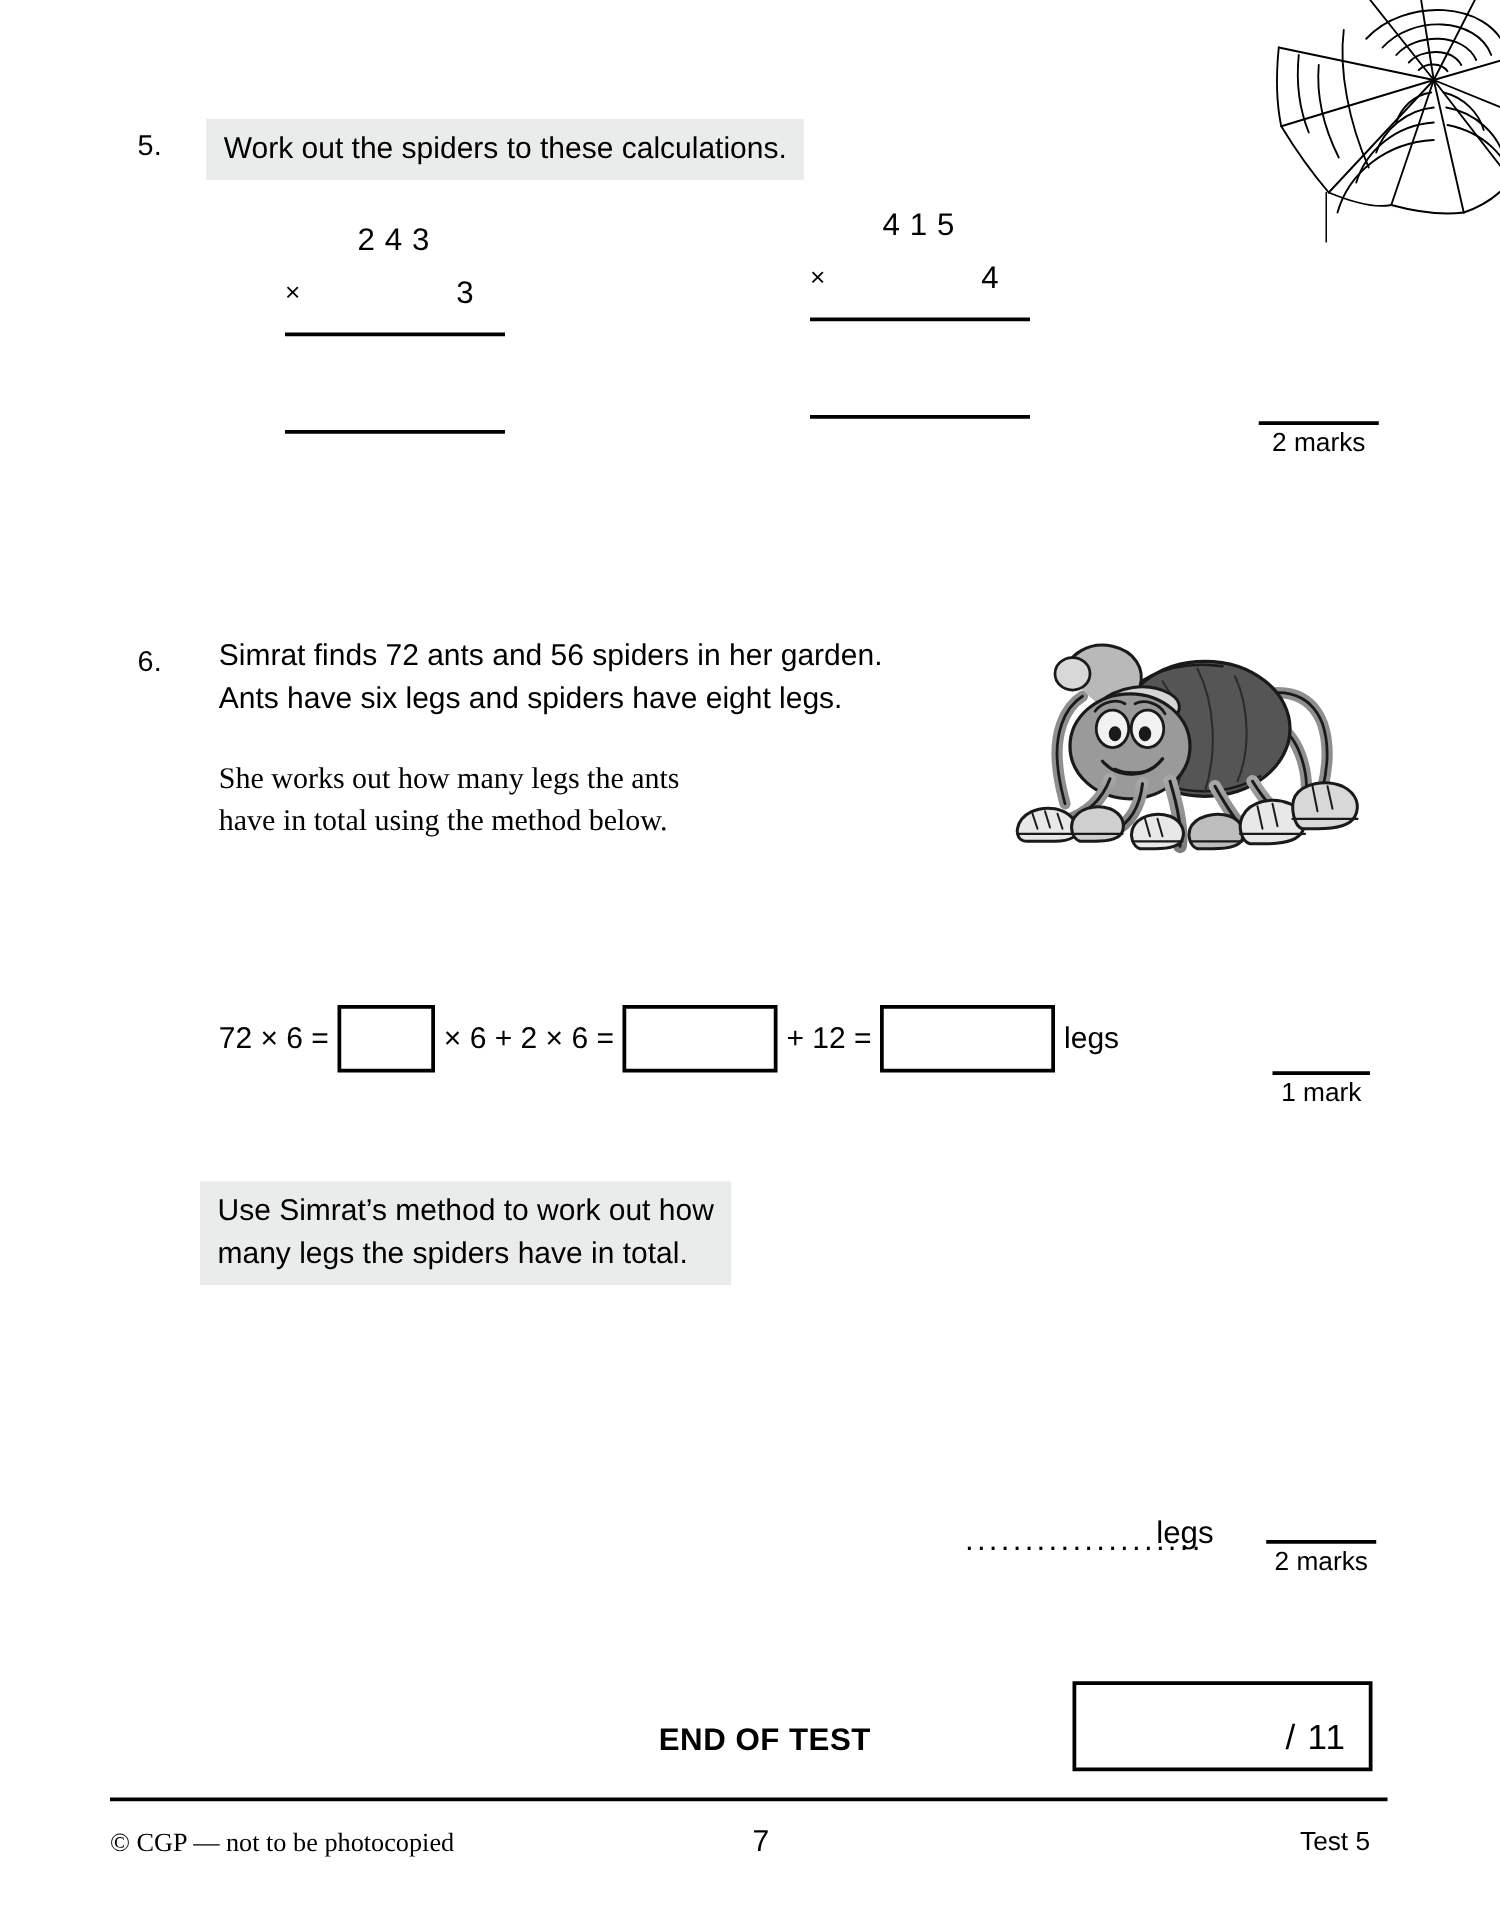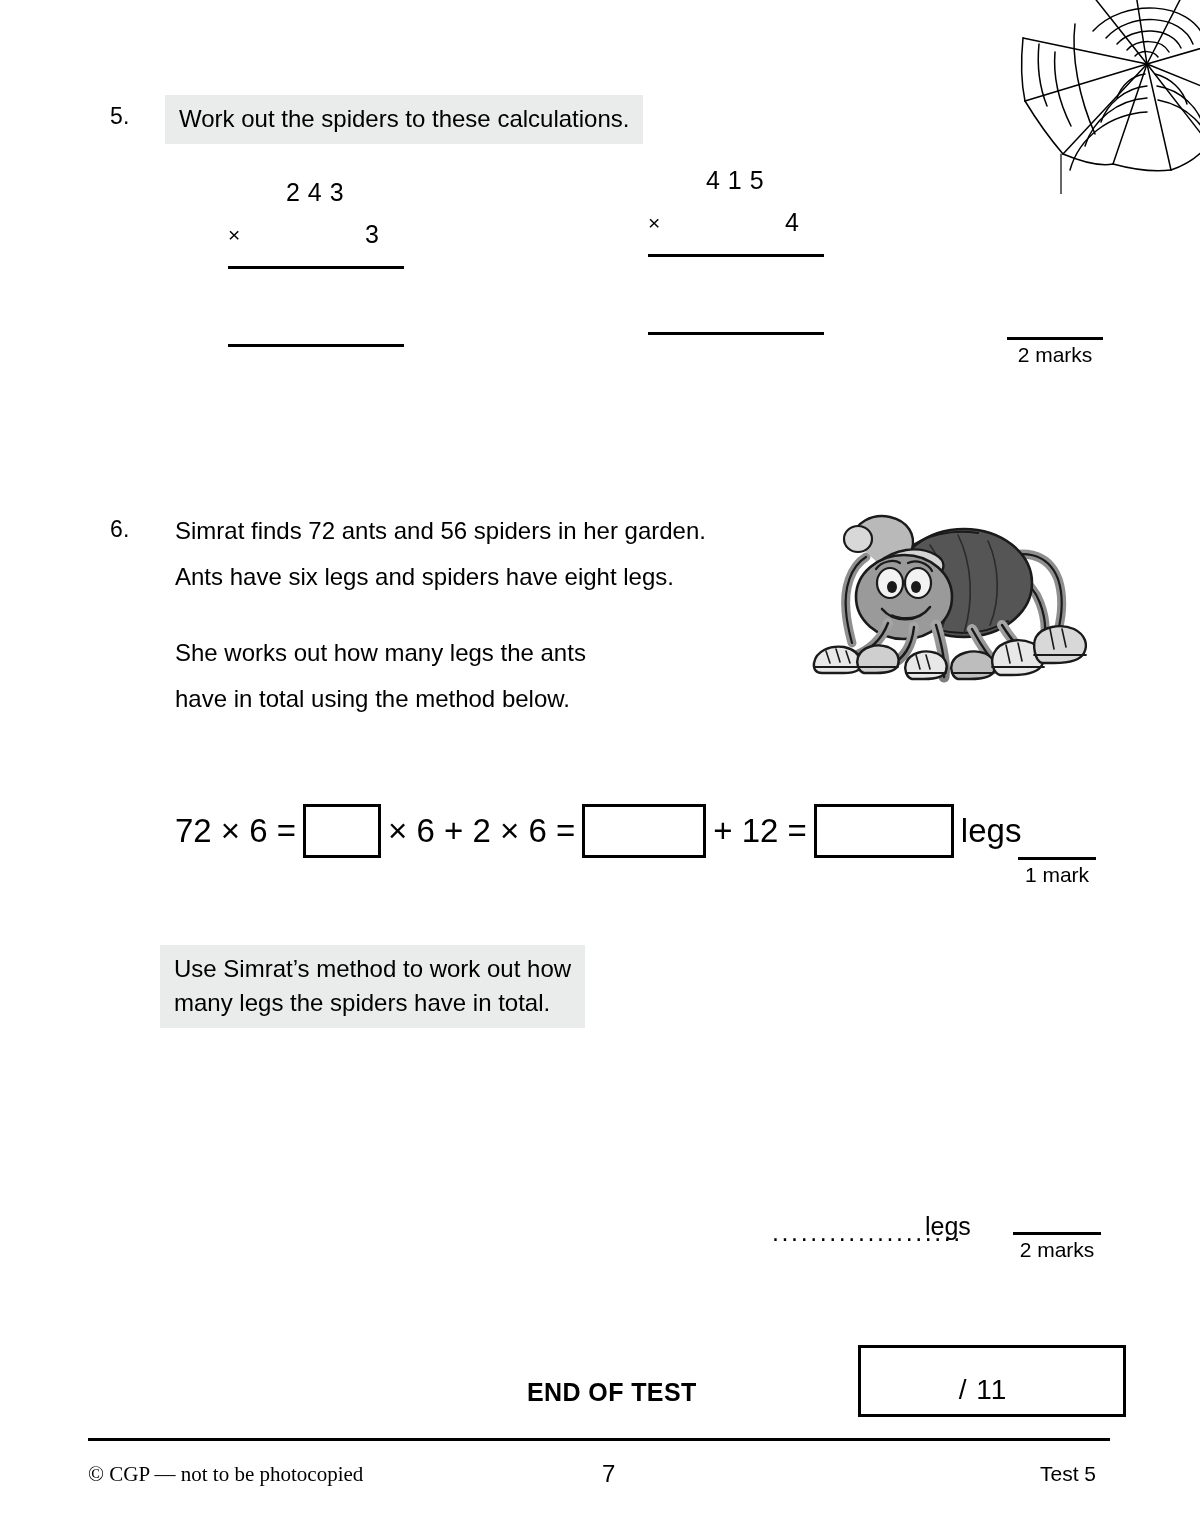--- a/index.html
+++ b/index.html
@@ -28,21 +28,21 @@
   }
   .highlight {
     background: #eaebeb;
     font-size: 24px;
     line-height: 34px;
     padding: 7px 14px 8px 14px;
     white-space: pre-line;
   }
   .bodytext {
     font-size: 24px;
-    line-height: 46px;
+    line-height: 34px;
     white-space: pre-line;
   }
 
   
   .sum { position: absolute; }
   .sum .digits {
     position: absolute;
     font-size: 25px;
     letter-spacing: 0.5px;
   }
@@ -79,21 +79,21 @@
     font-size: 21px;
     line-height: 26px;
     padding-top: 2px;
   }
 
   
   .eqrow {
     position: absolute;
     display: flex;
     align-items: center;
-    font-size: 33px;
+    font-size: 24px;
     white-space: nowrap;
   }
   .eqrow .tok { padding: 0 7px; }
   .ansbox {
     border: 3px solid #000;
     background: #fff;
     box-sizing: border-box;
   }
   .ansbox.b1 { width: 78px; height: 54px; }
   .ansbox.b2 { width: 124px; height: 54px; }
@@ -235,21 +235,21 @@
   <div class="marks" style="left:1007px; top:337px; width:96px;">
     <div class="bar"></div>
     <div class="lbl">2 marks</div>
   </div>
 
   <div class="abs qnum" style="left:110px; top:518px;">6.</div>
 
   <div class="abs bodytext" style="left:175px; top:508px;">Simrat finds 72 ants and 56 spiders in her garden.
 Ants have six legs and spiders have eight legs.</div>
 
-  <div class="abs bodytext" style="left:175px; top:630px;">She works out how many legs the ants
+  <div class="abs bodytext" style="left:175px; top:606px;font-family:Liberation Serif, serif;">She works out how many legs the ants
 have in total using the method below.</div>
 
   <div class="art" style="left:796px; top:505px; width:300px; height:185px;">
     <svg width="300" height="185" viewBox="0 0 300 185" xmlns="http://www.w3.org/2000/svg">
       <defs>
         <linearGradient id="legg" x1="0" y1="0" x2="0" y2="1">
           <stop offset="0%" stop-color="#a6a6a6"></stop>
           <stop offset="100%" stop-color="#7d7d7d"></stop>
         </linearGradient>
       </defs>
@@ -345,21 +345,21 @@
   <div class="dotline" style="left:772px; top:1222px;">....................</div>
   <div class="abs" style="left:925px; top:1212px; font-size:25px;">legs</div>
 
   <div class="marks" style="left:1013px; top:1232px; width:88px;">
     <div class="bar"></div>
     <div class="lbl">2 marks</div>
   </div>
 
   <div class="endtest" style="left:527px; top:1350px;margin-top:28px;">END OF TEST</div>
 
-  <div class="scorebox" style="left:858px; top:1345px; width:268px; height:72px;justify-content:center;">
+  <div class="scorebox" style="left:858px; top:1345px; width:240px; height:72px;">
     <span class="val">/ 11</span>
   </div>
 
   <div class="footrule" style="left:88px; top:1438px; width:1022px;"></div>
 
   <div class="footer-serif" style="left:88px; top:1462px;">© CGP — not to be photocopied</div>
 
   <div class="pagenum" style="left:602px; top:1460px;">7</div>
 
   <div class="footer-sans" style="left:1040px; top:1462px;">Test 5</div>

